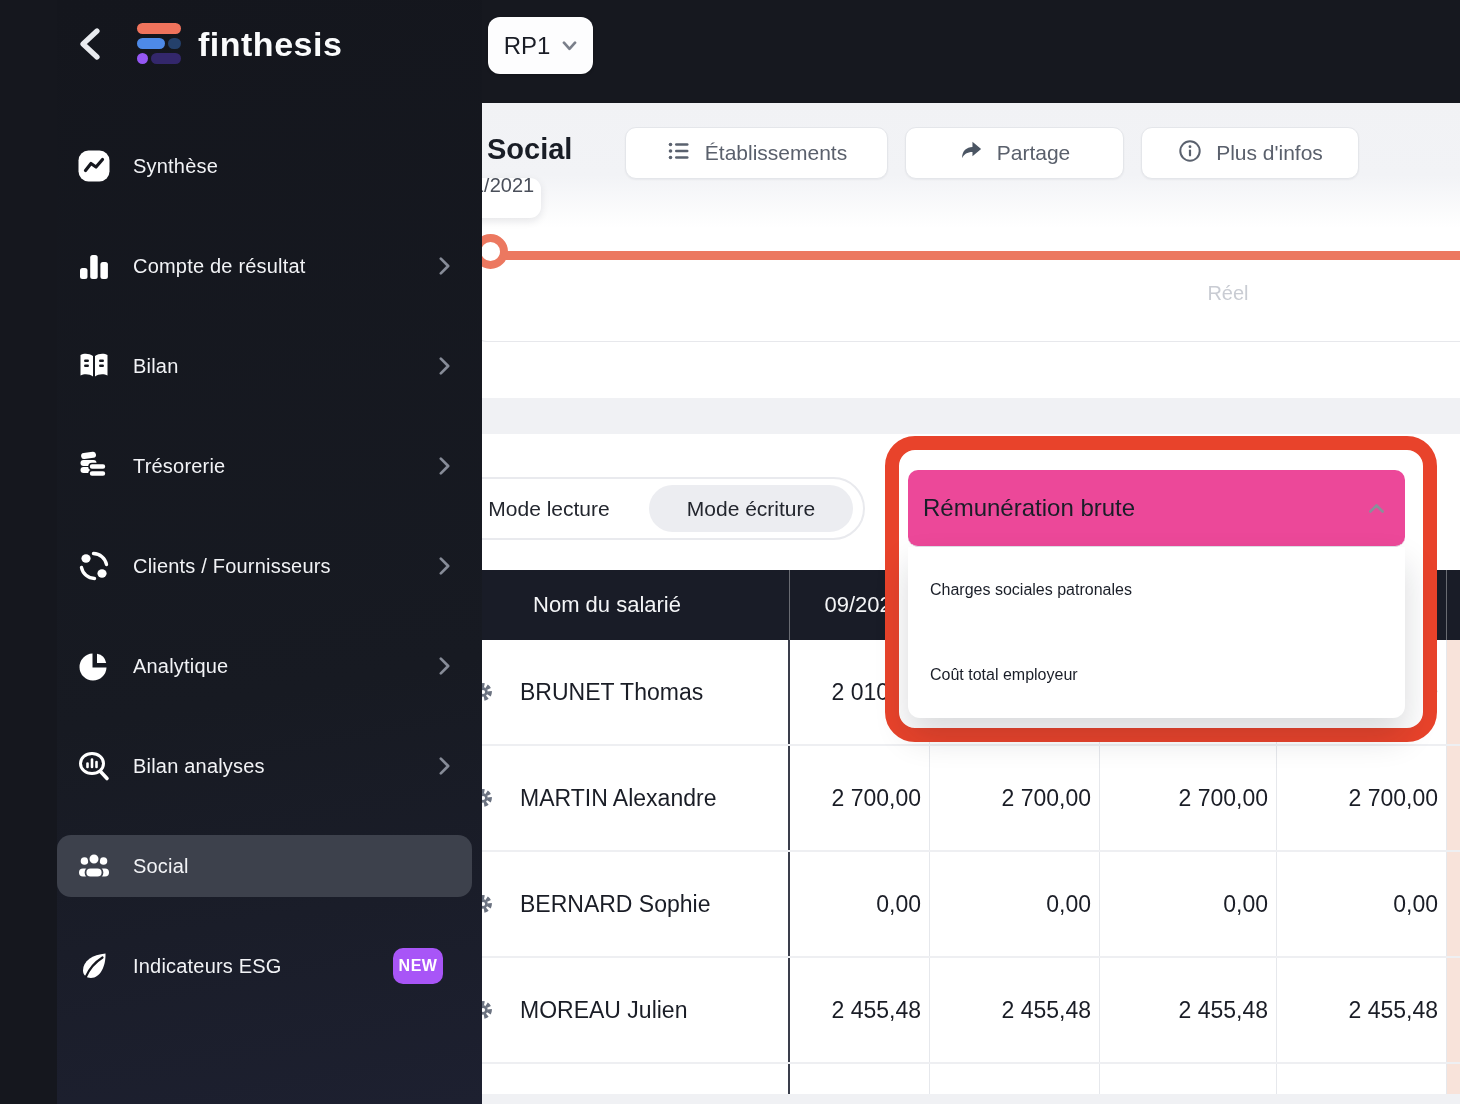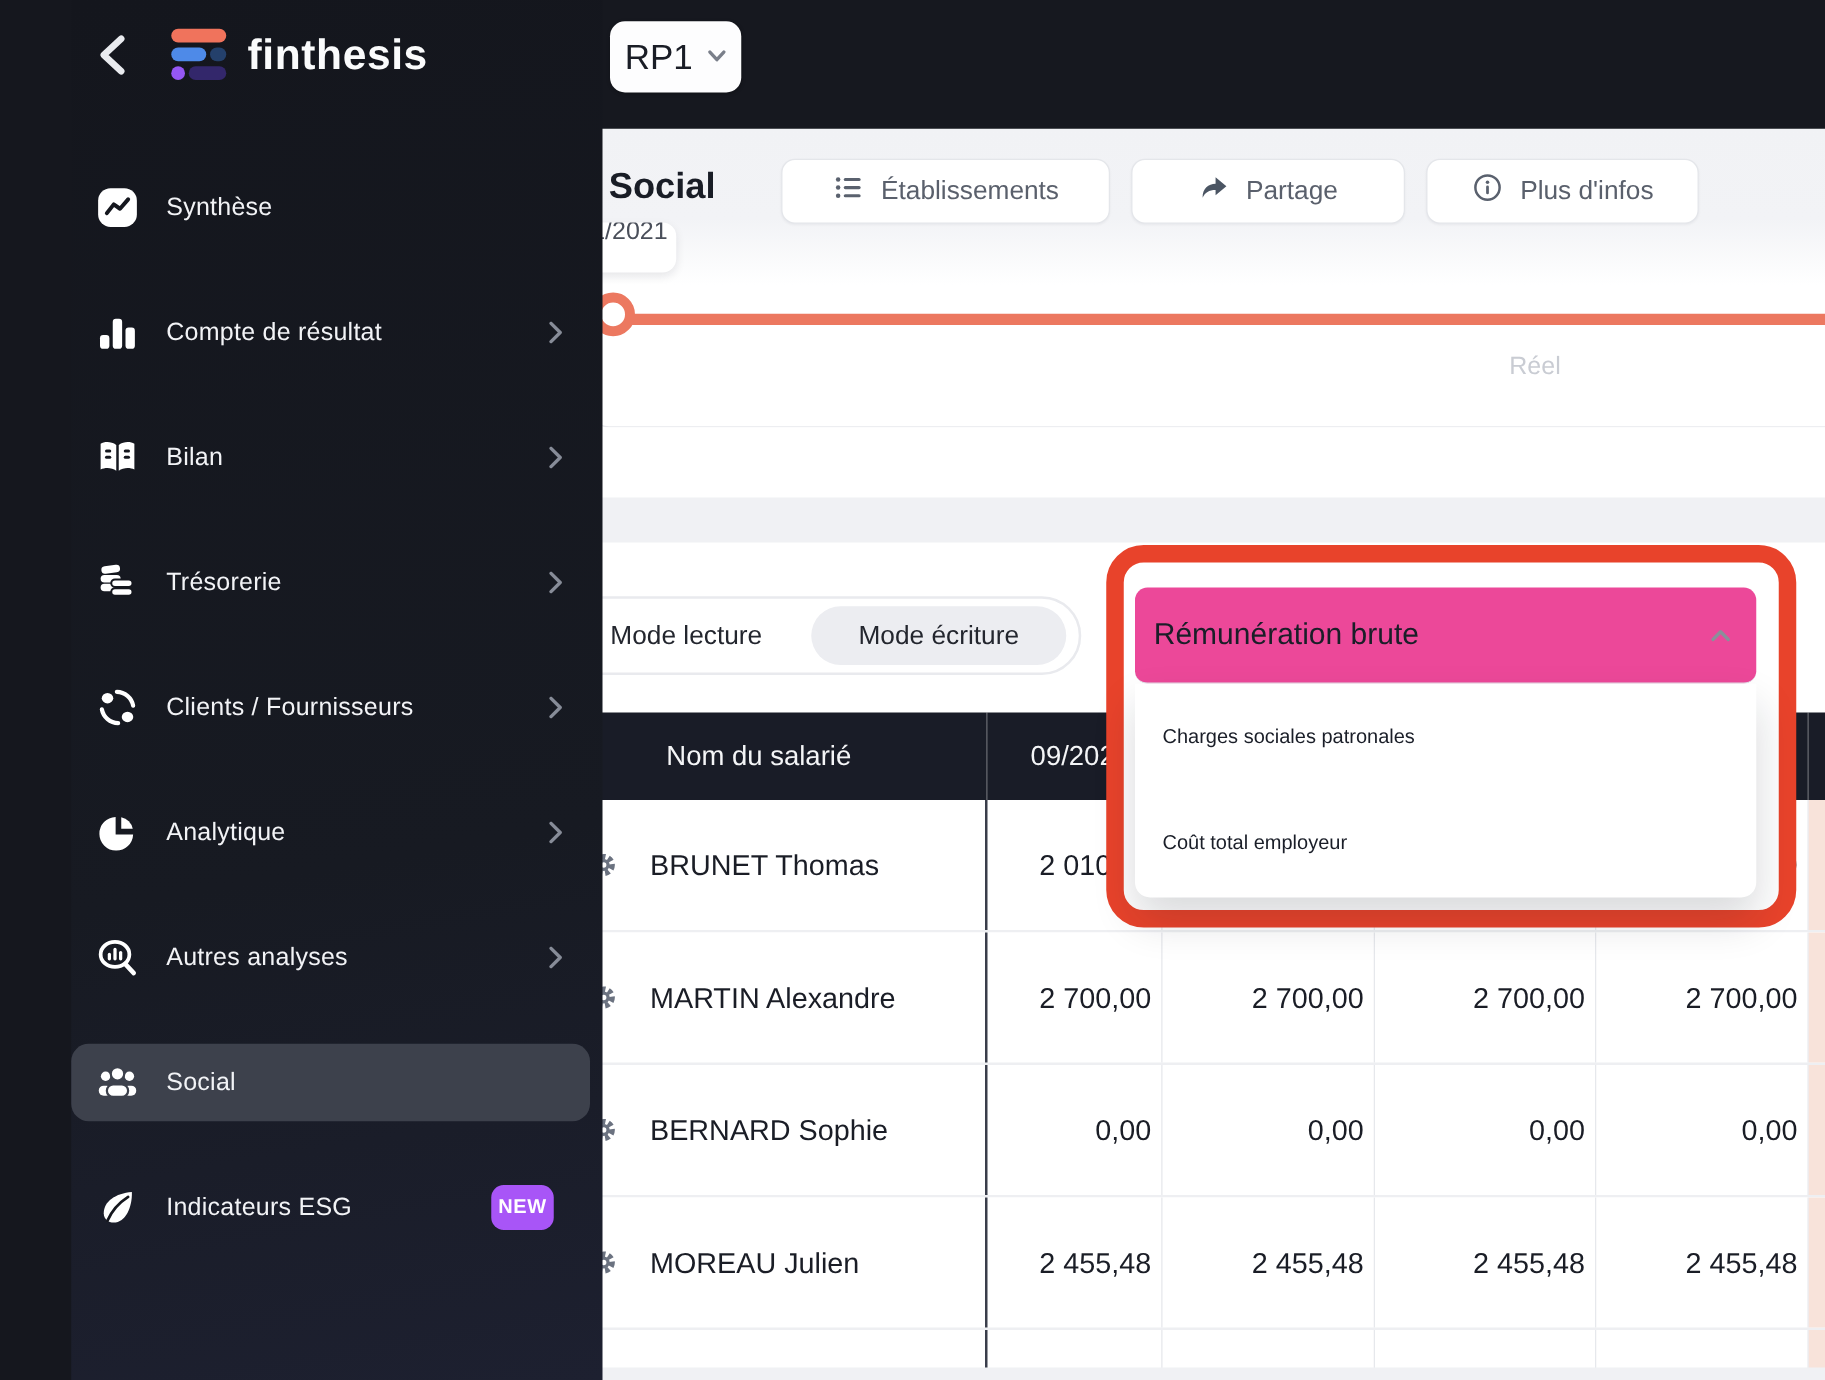--- a/index.html
+++ b/index.html
@@ -22,21 +22,21 @@
   .s-label { position:absolute; left:76px; font-size:20px; font-weight:500; color:#F2F3F6; letter-spacing:.2px; white-space:nowrap; }
   .s-chev { position:absolute; right:22px; display:flex; }
   .s-badge { position:absolute; right:29px; width:50px; height:36px; background:#A855F7; border-radius:10px;
     color:#fff; font-size:16px; font-weight:700; display:flex; align-items:center; justify-content:center; letter-spacing:.5px; }
 
   
   .main { position:absolute; left:425px; top:0; width:1035px; height:1104px; background:#16181F; }
   .top-band { position:absolute; left:0; top:0; right:0; height:103px; background:#16181F; border-left:1px solid #2A2E39; }
   .scenario-btn { position:absolute; left:62px; top:17px; width:105px; height:57px; background:#FDFDFE; border-radius:12px;
     display:flex; align-items:center; justify-content:center; gap:12px; cursor:pointer; box-shadow:0 1px 3px rgba(0,0,0,.25); }
-  .scenario-btn .lbl { font-size:28px; color:#1A1D26; font-weight:500;text-align:right; }
+  .scenario-btn .lbl { font-size:24px; color:#1A1D26; font-weight:500;text-align:right; }
 
   .card { position:absolute; left:0; top:103px; width:1035px; height:1001px; border-top-left-radius:26px; overflow:hidden;
     background:linear-gradient(180deg,#F1F2F5 0px,#F2F3F6 72px,#FFFFFF 125px); }
 
   .page-title { position:absolute; left:62px; top:30px; font-size:29px; font-weight:700; color:#191D26; }
   .hbtn { position:absolute; top:24px; height:52px; background:#FFFFFF; border:1px solid #E4E6EA; border-radius:11px;
     display:flex; align-items:center; justify-content:center; gap:13px; cursor:pointer;
     box-shadow:0 1px 2px rgba(16,24,40,.05); color:#5A606C; font-size:21px; font-weight:500; }
 
   .slider-outline { position:absolute; left:46px; top:88px; width:1000px; height:151px;
@@ -215,21 +215,21 @@
     <div class="s-item" style="top:735px">
       <span class="s-ico">
         <svg width="34" height="34" viewBox="0 0 34 34">
           <ellipse cx="15" cy="14.5" rx="11.5" ry="10" fill="none" stroke="#fff" stroke-width="3"></ellipse>
           <line x1="23.5" y1="22.5" x2="30" y2="29.5" stroke="#fff" stroke-width="3.6" stroke-linecap="round"></line>
           <line x1="10.5" y1="18" x2="10.5" y2="14.5" stroke="#fff" stroke-width="2.6" stroke-linecap="round"></line>
           <line x1="15" y1="18" x2="15" y2="10.5" stroke="#fff" stroke-width="2.6" stroke-linecap="round"></line>
           <line x1="19.5" y1="18" x2="19.5" y2="13" stroke="#fff" stroke-width="2.6" stroke-linecap="round"></line>
         </svg>
       </span>
-      <span class="s-label">Autres analyses</span>
+      <span class="s-label">Bilan analyses</span>
       <span class="s-chev">
         <svg width="11" height="18" viewBox="0 0 9 14">
             <polyline points="1.5,1 7.5,7 1.5,13" fill="none" stroke="#878C98" stroke-width="2.2" stroke-linecap="round" stroke-linejoin="round"></polyline>
           </svg>
       </span>
     </div>
 
     <div class="s-item active" style="top:835px">
       <span class="s-ico">
         <svg width="34" height="34" viewBox="0 0 34 34">

